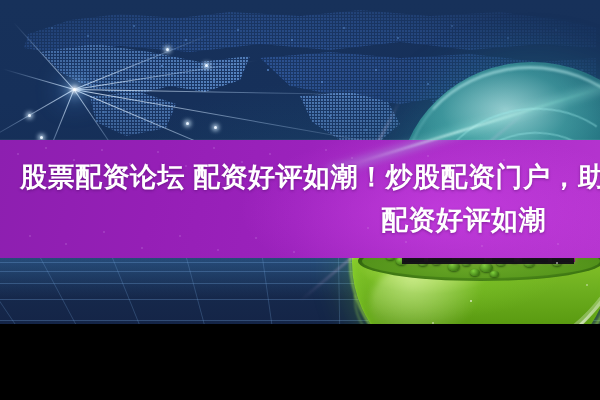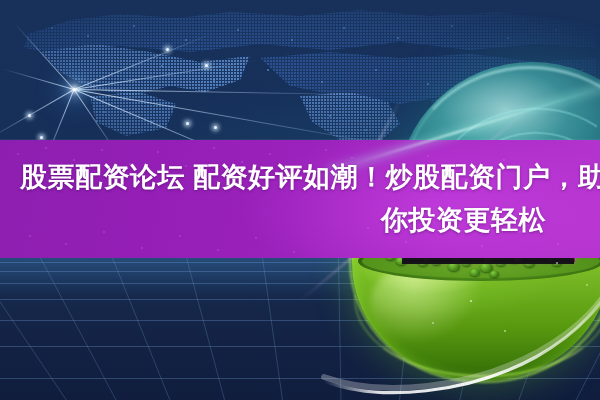--- a/index.html
+++ b/index.html
@@ -1,18 +1,18 @@
 <!DOCTYPE html>
 <html><head>
 <meta charset="utf-8">
 <style>
   html,body{margin:0;padding:0;background:#000;}
   #stage{
     position:relative;
-    width:600px;height:400px;
+    width:600px;height:324px;
     overflow:hidden;
     font-family:"Liberation Sans","DejaVu Sans",sans-serif;
     background:#14244a;
   }
 
   
   .sky{
     position:absolute;left:0;top:0;width:600px;height:262px;
     background:
       radial-gradient(ellipse 520px 240px at 62% 86%, rgba(40,120,150,.30) 0%, rgba(25,60,110,0) 62%),
@@ -470,21 +470,21 @@
           <circle cx="520" cy="92" r="1"></circle>
           <circle cx="558" cy="104" r="1"></circle>
       </g>
     </svg>
   </div>
 
   <div class="beam beam-a"></div>
 
   <div class="headline">
     <div class="hl-line l1">股票配资论坛 配资好评如潮！炒股配资门户，助</div>
-    <div class="hl-line l2">你投资更轻松</div>
+    <div class="hl-line l2">配资好评如潮</div>
   </div>
 
   <div>
     <div class="spark" style="left:470px;top:300px;width:2px;height:2px;opacity:.7;"></div>
     <div class="spark" style="left:504px;top:330px;width:2px;height:2px;opacity:.55;"></div>
     <div class="spark" style="left:432px;top:322px;width:2px;height:2px;opacity:.5;"></div>
     <div class="spark" style="left:556px;top:262px;width:2px;height:2px;opacity:.6;"></div>
     <div class="spark" style="left:586px;top:284px;width:2px;height:2px;opacity:.45;"></div>
   </div>
 

